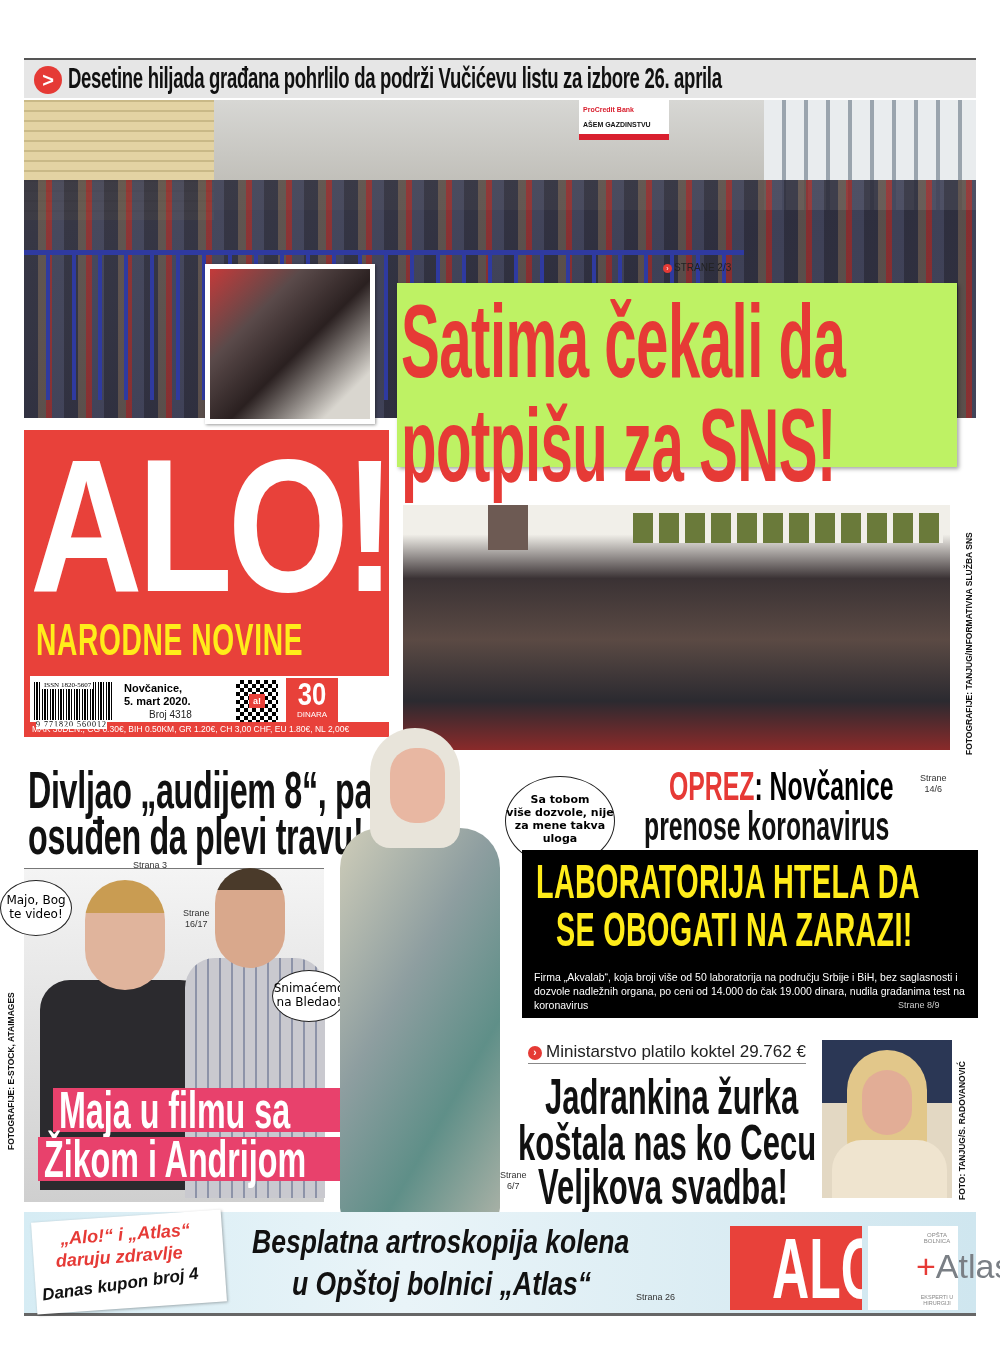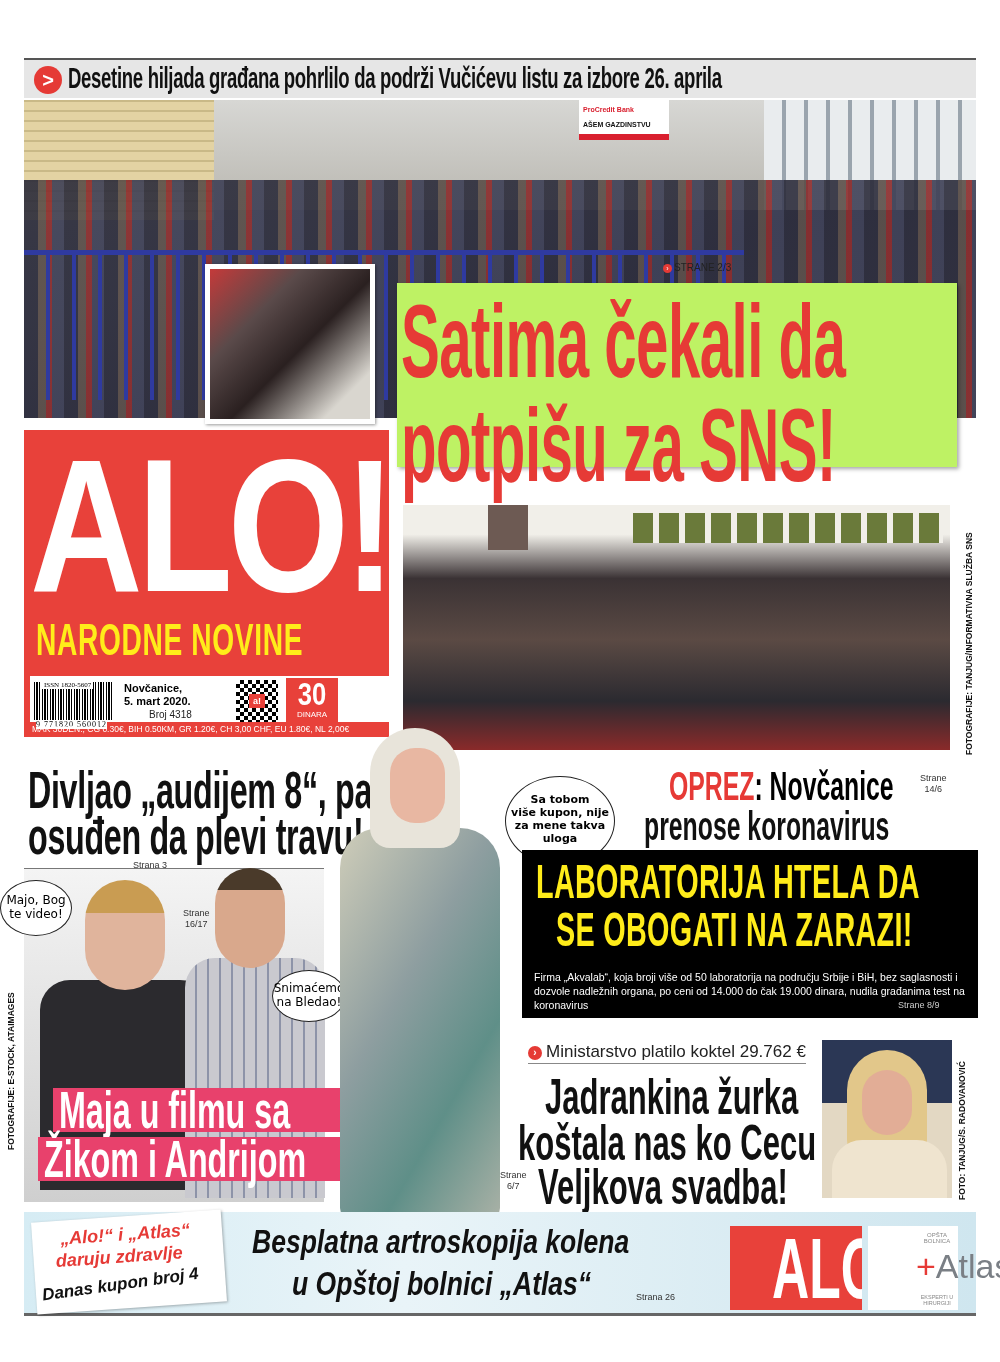--- a/index.html
+++ b/index.html
@@ -232,21 +232,21 @@
   <span>Žikom i Andrijom</span>
 </div>
 
 <div id="singer" class="abs">
   <div class="abs dress"></div>
   <div class="abs hair"></div>
   <div class="abs face"></div>
 </div>
 <div id="bubble-singer" class="abs">
   <div>Sa tobom</div>
-  <div>više kupon, nije</div>
+  <div>više dozvole, nije</div>
   <div>za mene takva</div>
   <div>uloga</div>
 </div>
 
 <div id="oprez-line1" class="abs condensed">
   <span class="red">OPREZ</span><span>: Novčanice</span>
 </div>
 <div id="oprez-line2" class="abs condensed">prenose koronavirus</div>
 <div id="oprez-strane" class="abs">
   <div>Strane</div>

